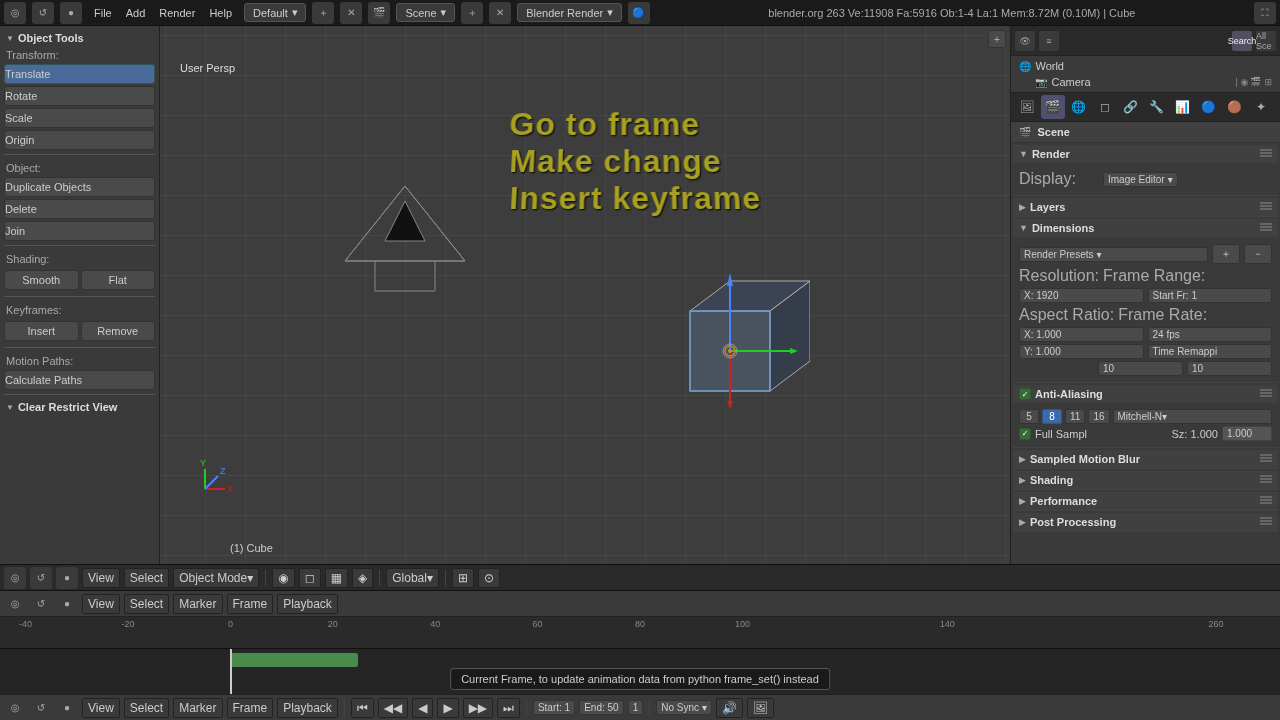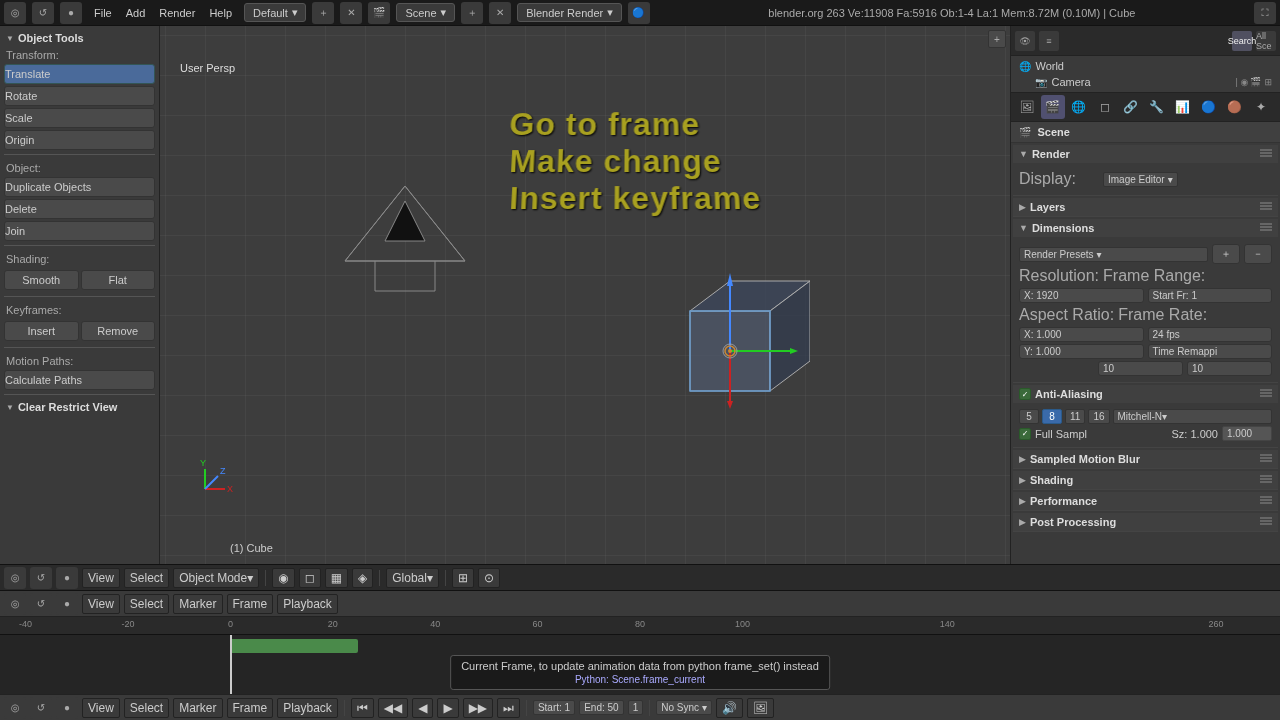--- a/index.html
+++ b/index.html
@@ -884,21 +884,21 @@
     <div class="top-bar-icon">◎</div>
     <div class="top-bar-icon">↺</div>
     <div class="top-bar-icon">●</div>
     <button class="btn-small">View</button>
     <button class="btn-small">Select</button>
     <button class="btn-small">Marker</button>
     <button class="btn-small">Frame</button>
     <button class="btn-small">Playback</button>
   </div>
 
-  <div class="timeline-ruler" style="position:relative;height:18px;background:#2a2a2a;border-bottom:1px solid #111;">
+  <div class="timeline-ruler" style="position:relative;height:32px;background:#2a2a2a;border-bottom:1px solid #111;">
     <div style="position:absolute;inset:0;display:flex;align-items:flex-end;padding:0 30px;">
 
       <span class="ruler-num" style="left:2%;">-40</span>
       <span class="ruler-num" style="left:10%;">-20</span>
       <span class="ruler-num" style="left:18%;">0</span>
       <span class="ruler-num" style="left:26%;">20</span>
       <span class="ruler-num" style="left:34%;">40</span>
       <span class="ruler-num" style="left:42%;">60</span>
       <span class="ruler-num" style="left:50%;">80</span>
       <span class="ruler-num" style="left:58%;">100</span>
@@ -908,21 +908,20 @@
   </div>
 
   <div class="timeline-tracks" style="position:relative;flex:1;background:#252525;">
 
     <div style="position:absolute;top:4px;left:18%;width:10%;height:14px;background:#4a8a4a;border-radius:2px;"></div>
 
     <div class="timeline-playhead" style="position:absolute;top:0;bottom:0;left:18%;width:2px;background:#ccc;"></div>
 
     <div class="tooltip-box" style="position:absolute;bottom:4px;left:50%;transform:translateX(-50%);">
       <span>Current Frame, to update animation data from python frame_set() instead</span>
-      <span class="tooltip-python">Python: Scene.frame_current</span>
     </div>
   </div>
 
   <div class="timeline-bottom-bar">
     <div class="top-bar-icon">◎</div>
     <div class="top-bar-icon">↺</div>
     <div class="top-bar-icon">●</div>
     <button class="btn-small">View</button>
     <button class="btn-small">Select</button>
     <button class="btn-small">Marker</button>

